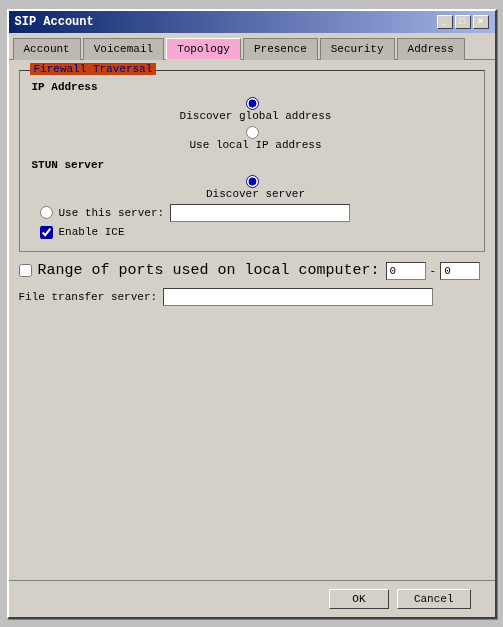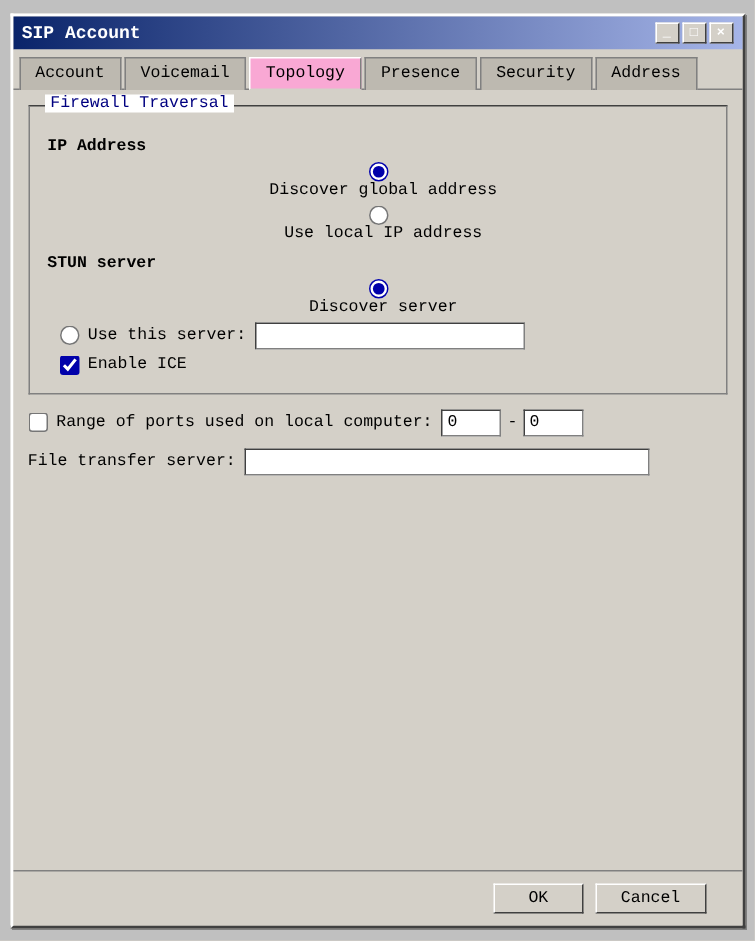--- a/index.html
+++ b/index.html
@@ -97,31 +97,31 @@
       border-top: 1px solid #404040;
       padding: 10px 12px 12px 12px;
       margin-bottom: 10px;
       position: relative;
     }
 
     .group-box-title {
       position: absolute;
       top: -8px;
       left: 10px;
-      background: #ffffff;
+      background: #c2410c;
       padding: 0 4px;
       font-size: 11px;
       color: #000080;
     }
 
     .section-label {
       font-size: 11px;
       font-weight: bold;
       margin-bottom: 4px;
-      margin-top: 11px;
+      margin-top: 0;
       color: #000;
     }
 
     .radio-row {
       display: flex;
       align-items: center;
       margin-bottom: 4px;
       margin-left: 8px;
       flex-direction: column;
     }
@@ -188,21 +188,21 @@
       align-items: center;
       margin-top: 6px;
       margin-bottom: 8px;
     }
 
     .ports-row input[type="checkbox"] {
       margin-right: 6px;
     }
 
     .ports-row label {
-      font-size: 11px;
+      font-size: 15px;
       margin-right: 6px;
     }
 
     .port-input {
       width: 40px;
     }
 
     .dash {
       margin: 0 4px;
       font-size: 11px;

